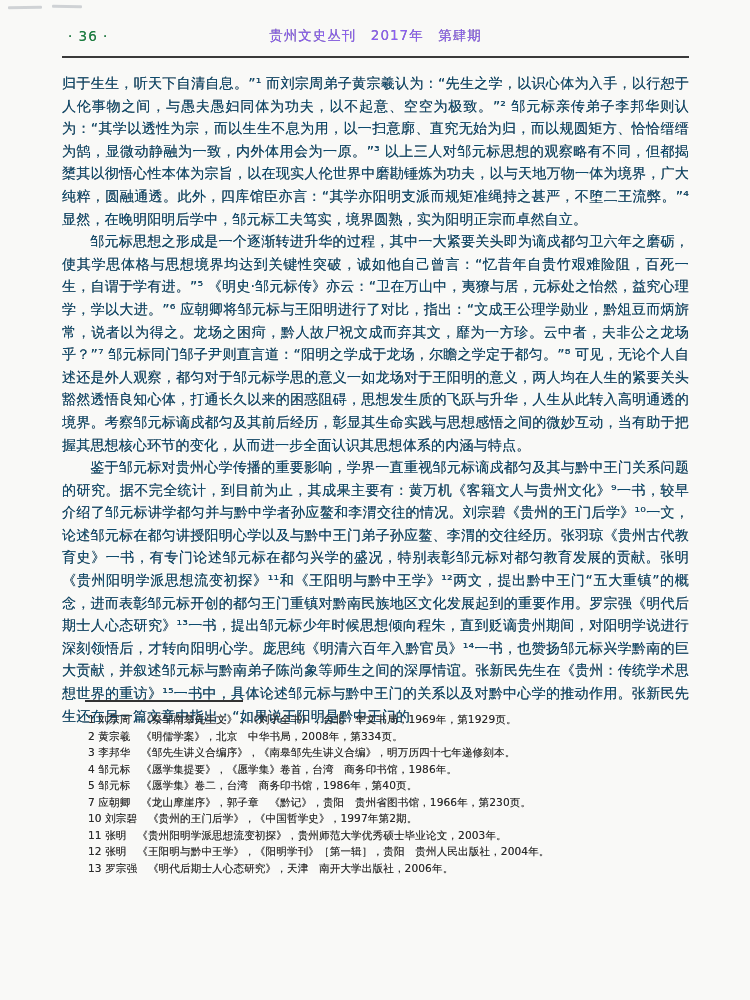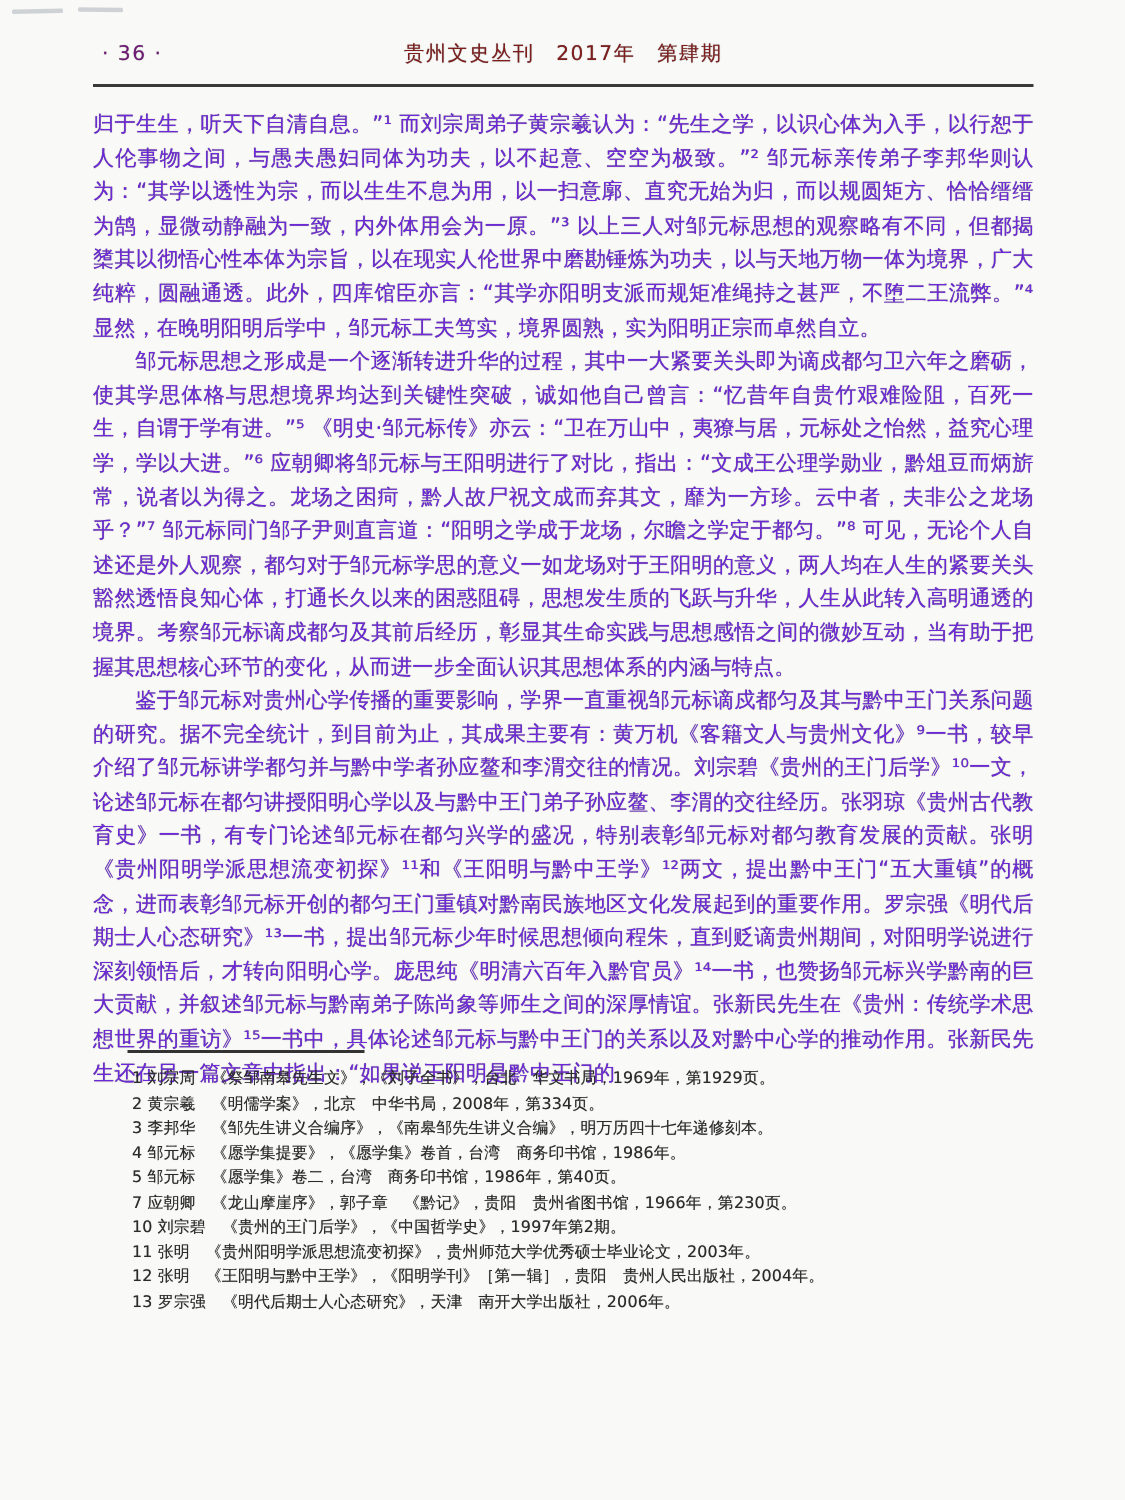--- a/index.html
+++ b/index.html
@@ -40,48 +40,48 @@
     left: 62px;
     width: 627px;
     height: 20px;
     font-size: 13.5px;
   }
   .pagenum {
     position: absolute;
     left: 6px;
     top: 1px;
     letter-spacing: 1px;
-    color: #701a75;
+    color: #15803d;
     text-shadow: 0 0 0.6px rgba(40,40,40,0.55);
   }
   .jtitle {
     display: block;
     text-align: center;
-    color: #7f1d1d;
+    color: #8b5cf6;
     letter-spacing: 1px;
     text-shadow: 0 0 0.6px rgba(40,40,40,0.65);
   }
   .header-rule {
     position: absolute;
     top: 56px;
     left: 62px;
     width: 627px;
     height: 2.4px;
     background: #3a3a3a;
   }
 
   .content {
     position: absolute;
     top: 72px;
     left: 62px;
     width: 627px;
     font-size: 14.1px;
     line-height: 22.6px;
     text-align: justify;
-    color: #6d28d9;
+    color: #0c4a6e;
     text-shadow: 0 0 0.55px rgba(30,30,30,0.7);
     letter-spacing: 0.1px;
   }
   .content p.para {
     margin: 0;
     text-indent: 2em;
   }
   .content p.para.no-indent {
     text-indent: 0;
   }

